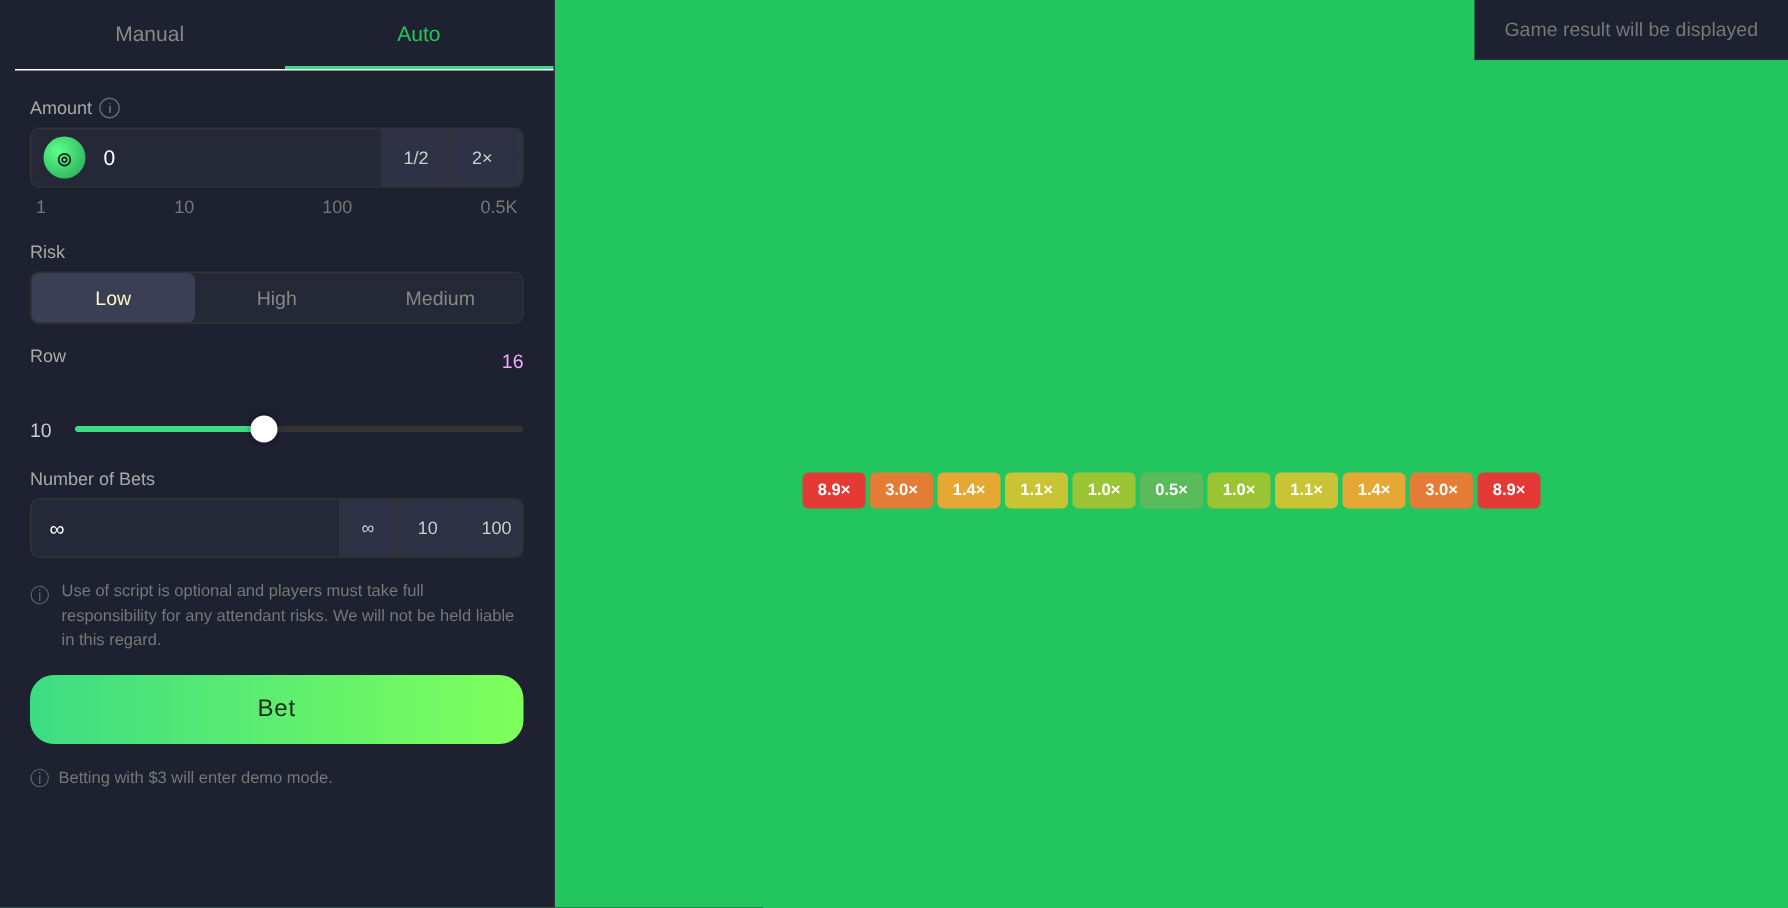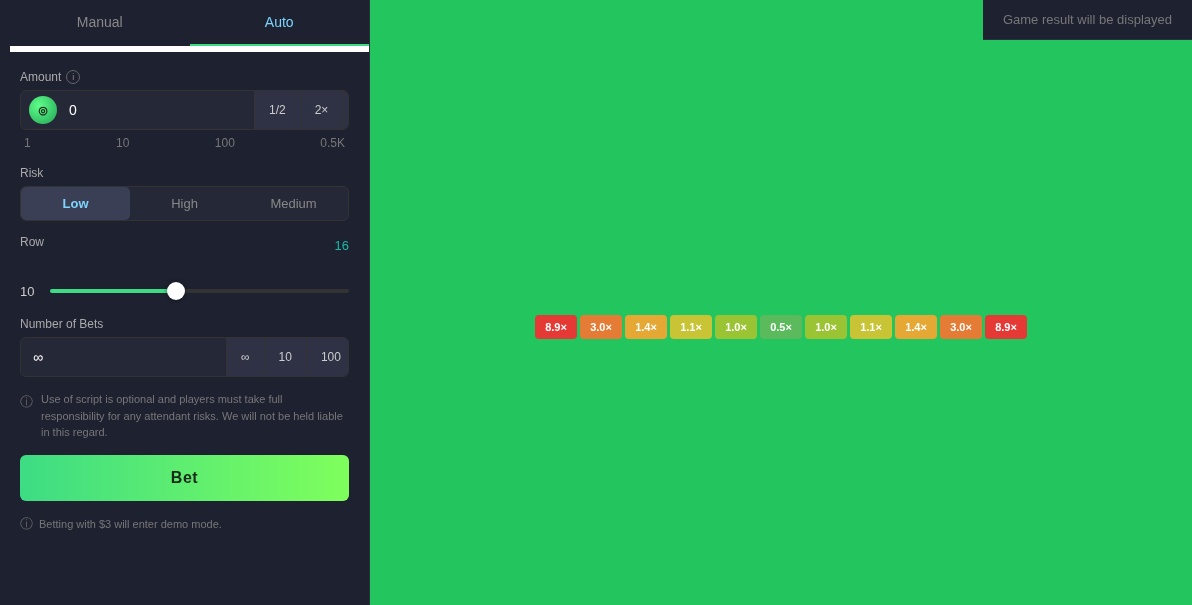--- a/index.html
+++ b/index.html
@@ -20,37 +20,37 @@
       background: #1e2130;
       display: flex;
       flex-direction: column;
       padding: 0;
       border-right: 1px solid #2a2e40;
     }
 
     
     .tabs {
       display: flex;
-      border-bottom: 6px solid #ffffff;
+      border-bottom: 1px solid #ffffff;
       margin-left: 10px;
     }
     .tab {
       flex: 1;
       text-align: center;
       padding: 14px 0;
       font-size: 14px;
       cursor: pointer;
       color: #888;
       background: transparent;
       border: none;
       border-bottom: 2px solid transparent;
       transition: color 0.2s;
     }
     .tab.active {
-      color: #7dd3fc;
+      color: #22c55e;
       border-bottom: 2px solid #3ddc84;
     }
 
     .panel-content {
       padding: 18px 20px;
       display: flex;
       flex-direction: column;
       gap: 14px;
       flex: 1;
     }
@@ -160,22 +160,22 @@
       text-align: center;
       font-size: 13px;
       cursor: pointer;
       border: none;
       background: transparent;
       color: #888;
       transition: background 0.15s, color 0.15s;
     }
     .risk-btn.active {
       background: #3a3f55;
-      color: #7dd3fc;
-      font-weight: 700;
+      color: #fef9c3;
+      font-weight: 400;
       border-radius: 5px;
     }
 
     
     .row-header {
       display: flex;
       justify-content: space-between;
       align-items: center;
       margin-bottom: 24px;
     }
@@ -263,23 +263,23 @@
       flex-shrink: 0;
       margin-top: 1px;
     }
 
     
     .bet-button {
       width: 100%;
       padding: 14px;
       background: linear-gradient(to right, #3ddc84, #7fff5c);
       border: none;
-      border-radius: 6px;
+      border-radius: 16px;
       font-size: 16px;
-      font-weight: 700;
+      font-weight: 400;
       color: #1a2a1a;
       cursor: pointer;
       letter-spacing: 0.5px;
       transition: opacity 0.15s;
     }
 
     
     .demo-note {
       font-size: 11px;
       color: #777;
@@ -396,21 +396,21 @@
       <div class="risk-buttons">
         <button class="risk-btn active">Low</button>
         <button class="risk-btn">High</button>
         <button class="risk-btn">Medium</button>
       </div>
     </div>
 
     <div>
       <div class="row-header">
         <span class="field-label">Row</span>
-        <span style="font-size:13px;color:#14b8a6;">16</span>
+        <span style="font-size:13px;color:#f0abfc;">16</span>
       </div>
       <div style="display:flex;align-items:center;gap:10px;">
         <span style="font-size:13px;color:#ccc;min-width:20px;">10</span>
         <div class="slider-container" style="flex:1;">
           <div class="slider-track">
             <div class="slider-fill"></div>
           </div>
           <div class="slider-thumb"></div>
           <input type="range" min="8" max="16" value="10" style="">
         </div>

